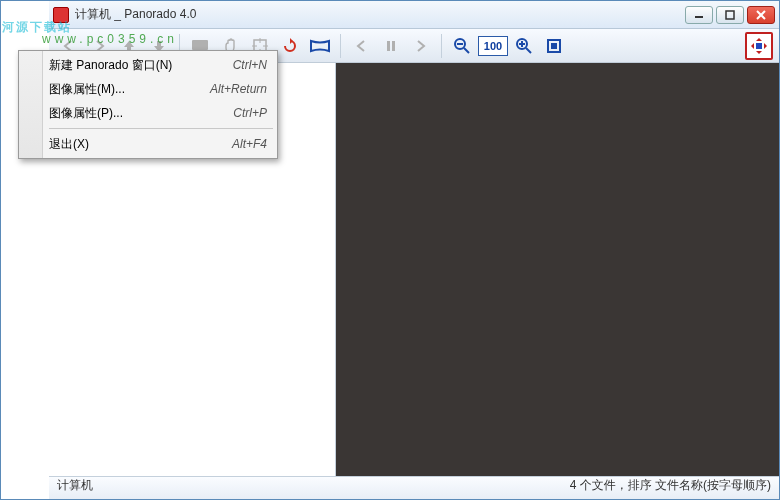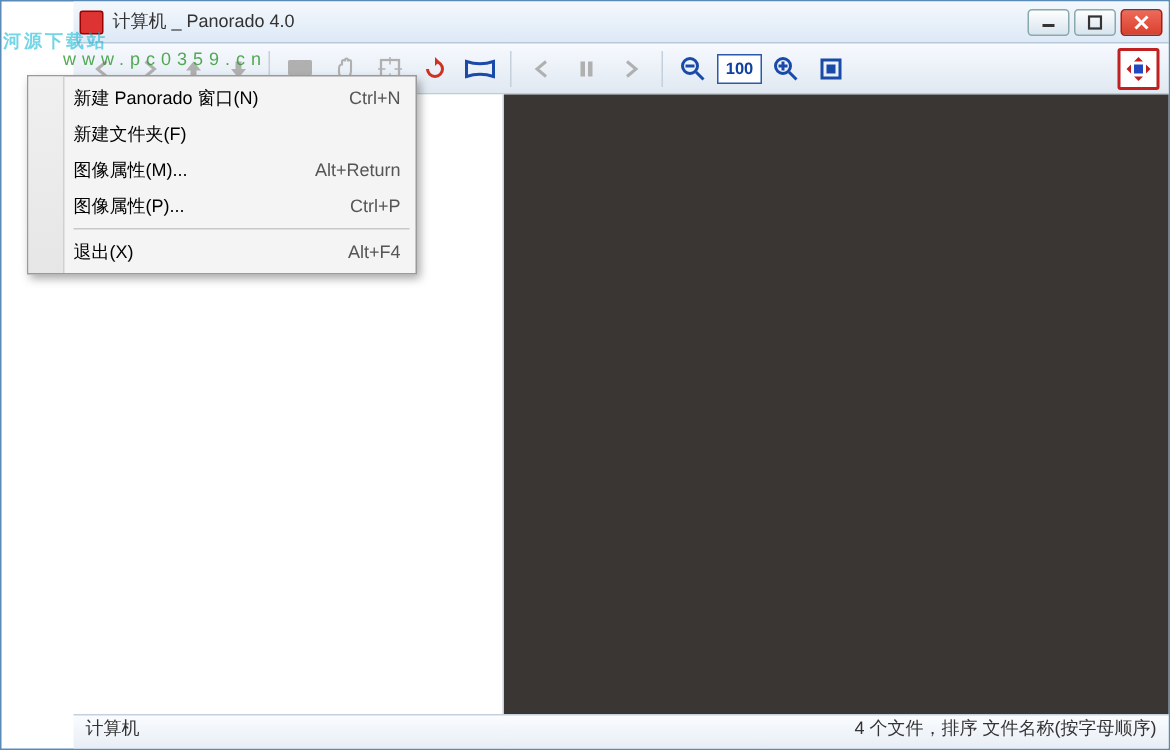--- a/index.html
+++ b/index.html
@@ -30,21 +30,21 @@
 
 .workspace{ flex:1; display:flex; border-bottom:1px solid #c4d0dc; position:relative; min-height:0;}
 .left-pane{ width:287px; background:#fff; border-right:1px solid #c4d0dc;}
 .view-pane{ flex:1; background:#3a3634;}
 
 .statusbar{ height:22px; background:linear-gradient(#fafcff,#e8eef6); display:flex; align-items:flex-start; padding:0 8px; color:#333;}
 .statusbar .right{ margin-left:auto;}
 
 .dropdown{ position:absolute; left:18px; top:50px; width:260px; background:#f4f4f4; border:1px solid #9a9a9a; box-shadow:2px 3px 6px rgba(0,0,0,.35); z-index:100; padding:2px;}
 .dd-row{ height:24px; display:flex; align-items:center; padding:0 8px 0 28px; position:relative; cursor:pointer;}
-.dd-row .shortcut{ margin-left:auto; color:#555;}
+.dd-row .shortcut{ margin-left:auto; color:#555;font-style:italic;}
 .dd-sep{ height:1px; background:#c8c8c8; margin:3px 2px 3px 28px;}
 .dd-strip{ position:absolute; left:0; top:0; bottom:0; width:24px; background:linear-gradient(#f0f0f0,#e6e6e6); border-right:1px solid #d0d0d0;}
 .dd-row, .dd-sep{ position:relative; z-index:1;}
 </style>
 </head>
 <body>
 
 <div class="frame">
 
   <div class="titlebar">
@@ -191,24 +191,20 @@
     <span class="right">4 个文件，排序 文件名称(按字母顺序)</span>
   </div>
 
   <div class="dropdown">
     <div class="dd-strip"></div>
     <div class="dd-row">
       <span>新建 Panorado 窗口(N)</span>
       <span class="shortcut">Ctrl+N</span>
     </div>
     <div class="dd-row">
-      <span>新建文件夹(F)</span>
-      <span class="shortcut"></span>
-    </div>
-    <div class="dd-row">
       <span>图像属性(M)...</span>
       <span class="shortcut">Alt+Return</span>
     </div>
     <div class="dd-row">
       <span>图像属性(P)...</span>
       <span class="shortcut">Ctrl+P</span>
     </div>
     <div class="dd-sep"></div>
     <div class="dd-row">
       <span>退出(X)</span>

